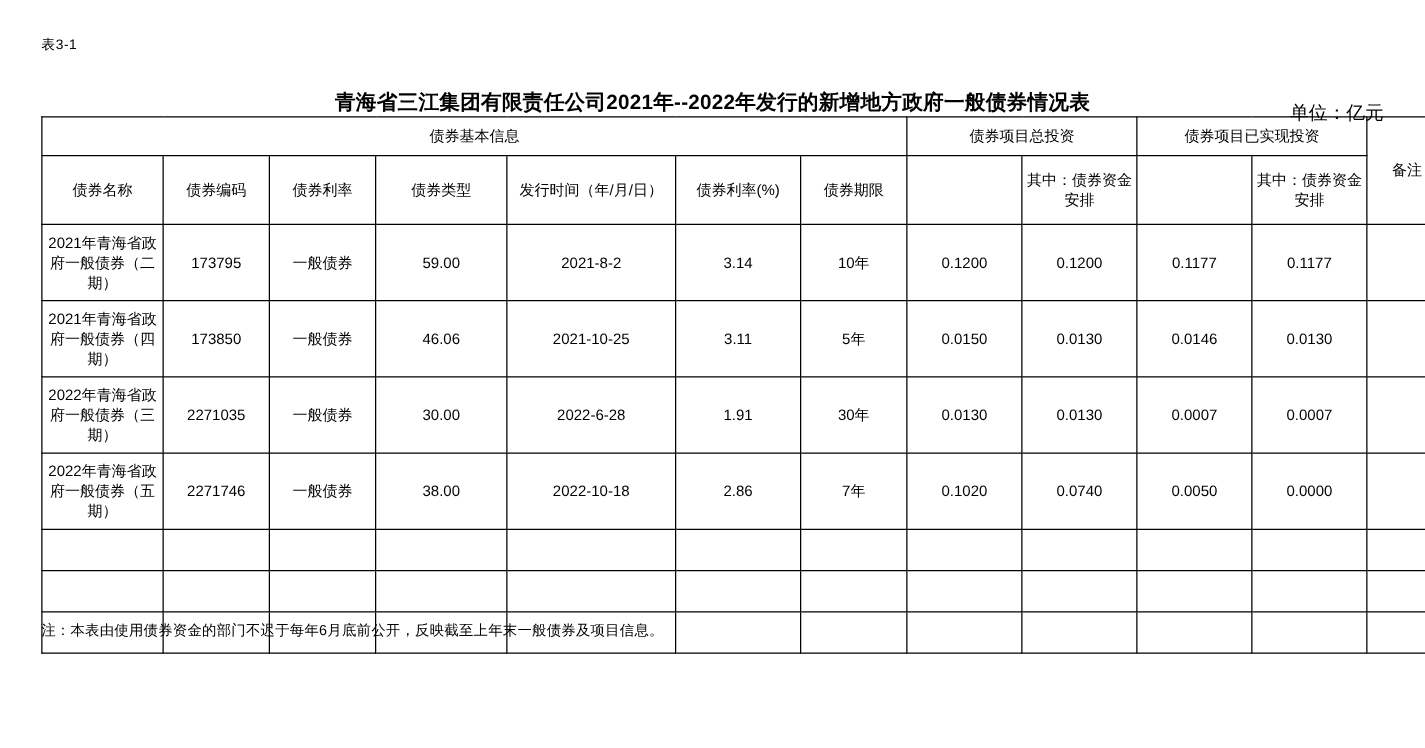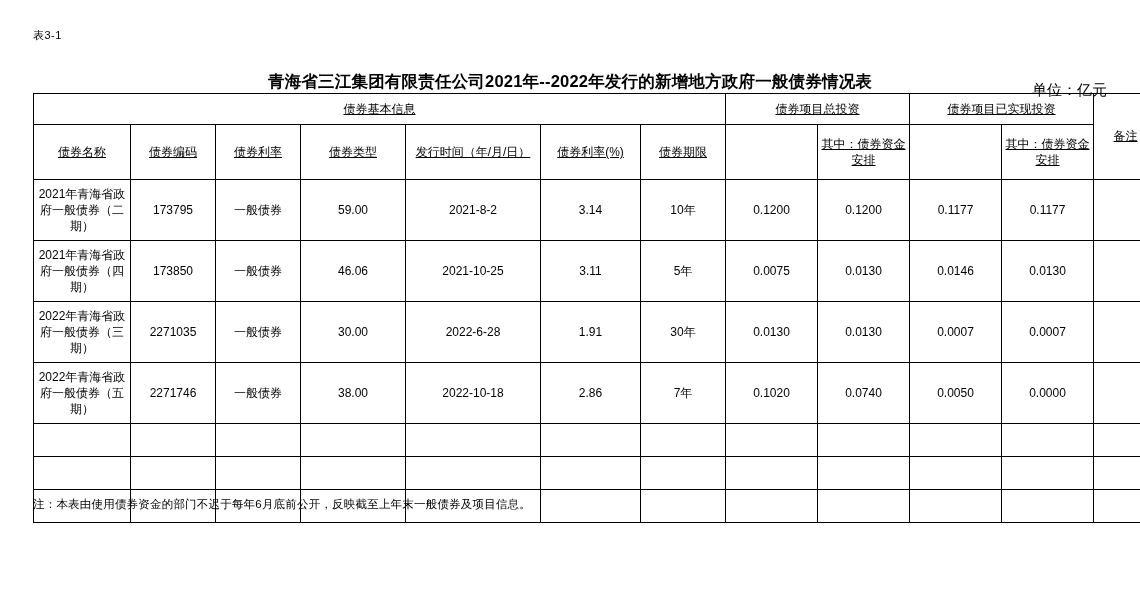--- a/index.html
+++ b/index.html
@@ -59,21 +59,20 @@
     text-align: center;
     vertical-align: middle;
     font-weight: normal;
     padding: 2px 3px;
     font-size: 12px;
     line-height: 1.35;
   }
   th.group, th.col {
     font-weight: bold;
     font-size: 12.5px;
-    text-decoration: underline;
   }
   th.group {
     height: 26px;
   }
   th.col {
     height: 50px;
   }
   td.cell {
     height: 30px;
     font-size: 12.5px;
@@ -160,21 +159,21 @@
         <td class="cell"></td>
       </tr>
       <tr class="body-row">
         <td class="name">2021年青海省政府一般债券（四期）</td>
         <td class="cell">173850</td>
         <td class="cell">一般债券</td>
         <td class="cell">46.06</td>
         <td class="cell">2021-10-25</td>
         <td class="cell">3.11</td>
         <td class="cell">5年</td>
-        <td class="cell">0.0075</td>
+        <td class="cell">0.0150</td>
         <td class="cell">0.0130</td>
         <td class="cell">0.0146</td>
         <td class="cell">0.0130</td>
         <td class="cell"></td>
       </tr>
       <tr class="body-row">
         <td class="name">2022年青海省政府一般债券（三期）</td>
         <td class="cell">2271035</td>
         <td class="cell">一般债券</td>
         <td class="cell">30.00</td>

